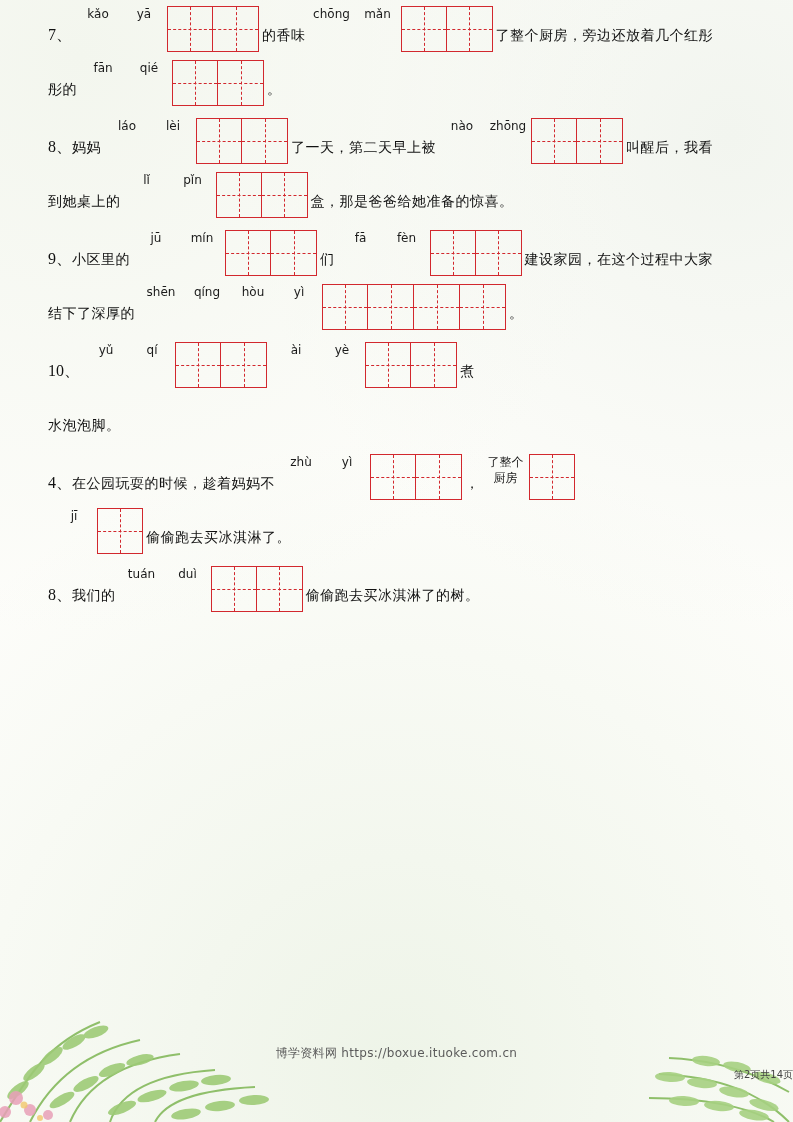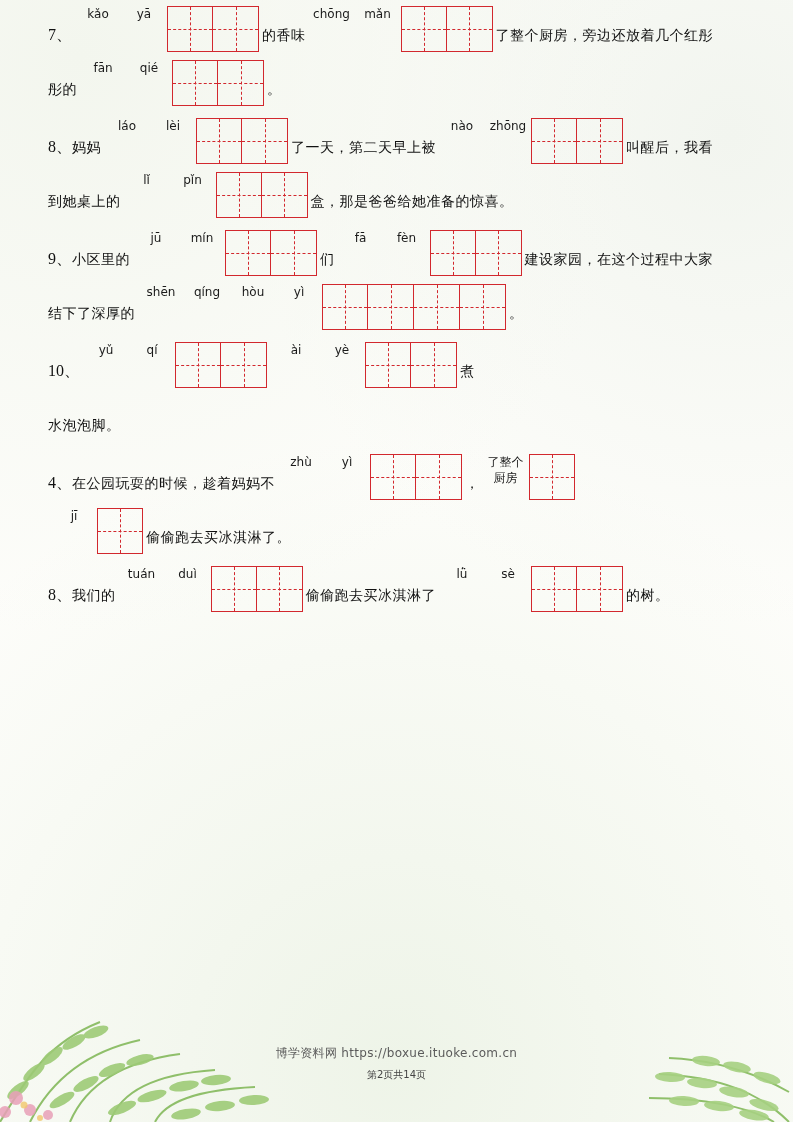--- a/index.html
+++ b/index.html
@@ -135,20 +135,21 @@
     font-size: 12px;
     color: #5b5b5b;
     font-family: "DejaVu Sans", sans-serif;
     letter-spacing: 0.3px;
   }
   .pagenum {
     margin-top: 6px;
     font-size: 10px;
     color: #444;
     font-family: "DejaVu Sans", sans-serif;
+    text-align: right;
   }
 </style>
 </head>
 <body>
 
 <div class="paper-bg"></div>
 
 <svg class="foliage left" width="330" height="200" viewBox="0 0 330 200" aria-hidden="true">
   <g fill="none" stroke="#8fbf6a" stroke-width="2">
     <path d="M10 200 C 40 150, 60 120, 110 100"></path>
@@ -411,30 +412,20 @@
             <span class="pinyins">
               <span>tuán</span>
               <span>duì</span>
             </span>
             <span class="cells">
               <span class="cell"></span>
               <span class="cell"></span>
             </span>
           </span>
           <span class="txt">偷偷跑去买冰淇淋了</span>
-          <span class="grp">
-            <span class="pinyins">
-              <span>lǜ</span>
-              <span>sè</span>
-            </span>
-            <span class="cells">
-              <span class="cell"></span>
-              <span class="cell"></span>
-            </span>
-          </span>
           <span class="txt">的树。</span>
         </div>
       </div>
     </div>
 </div>
 
 <div class="footer">
   <div class="watermark">博学资料网 https://boxue.ituoke.com.cn</div>
   <div class="pagenum">第2页共14页</div>
 </div>

